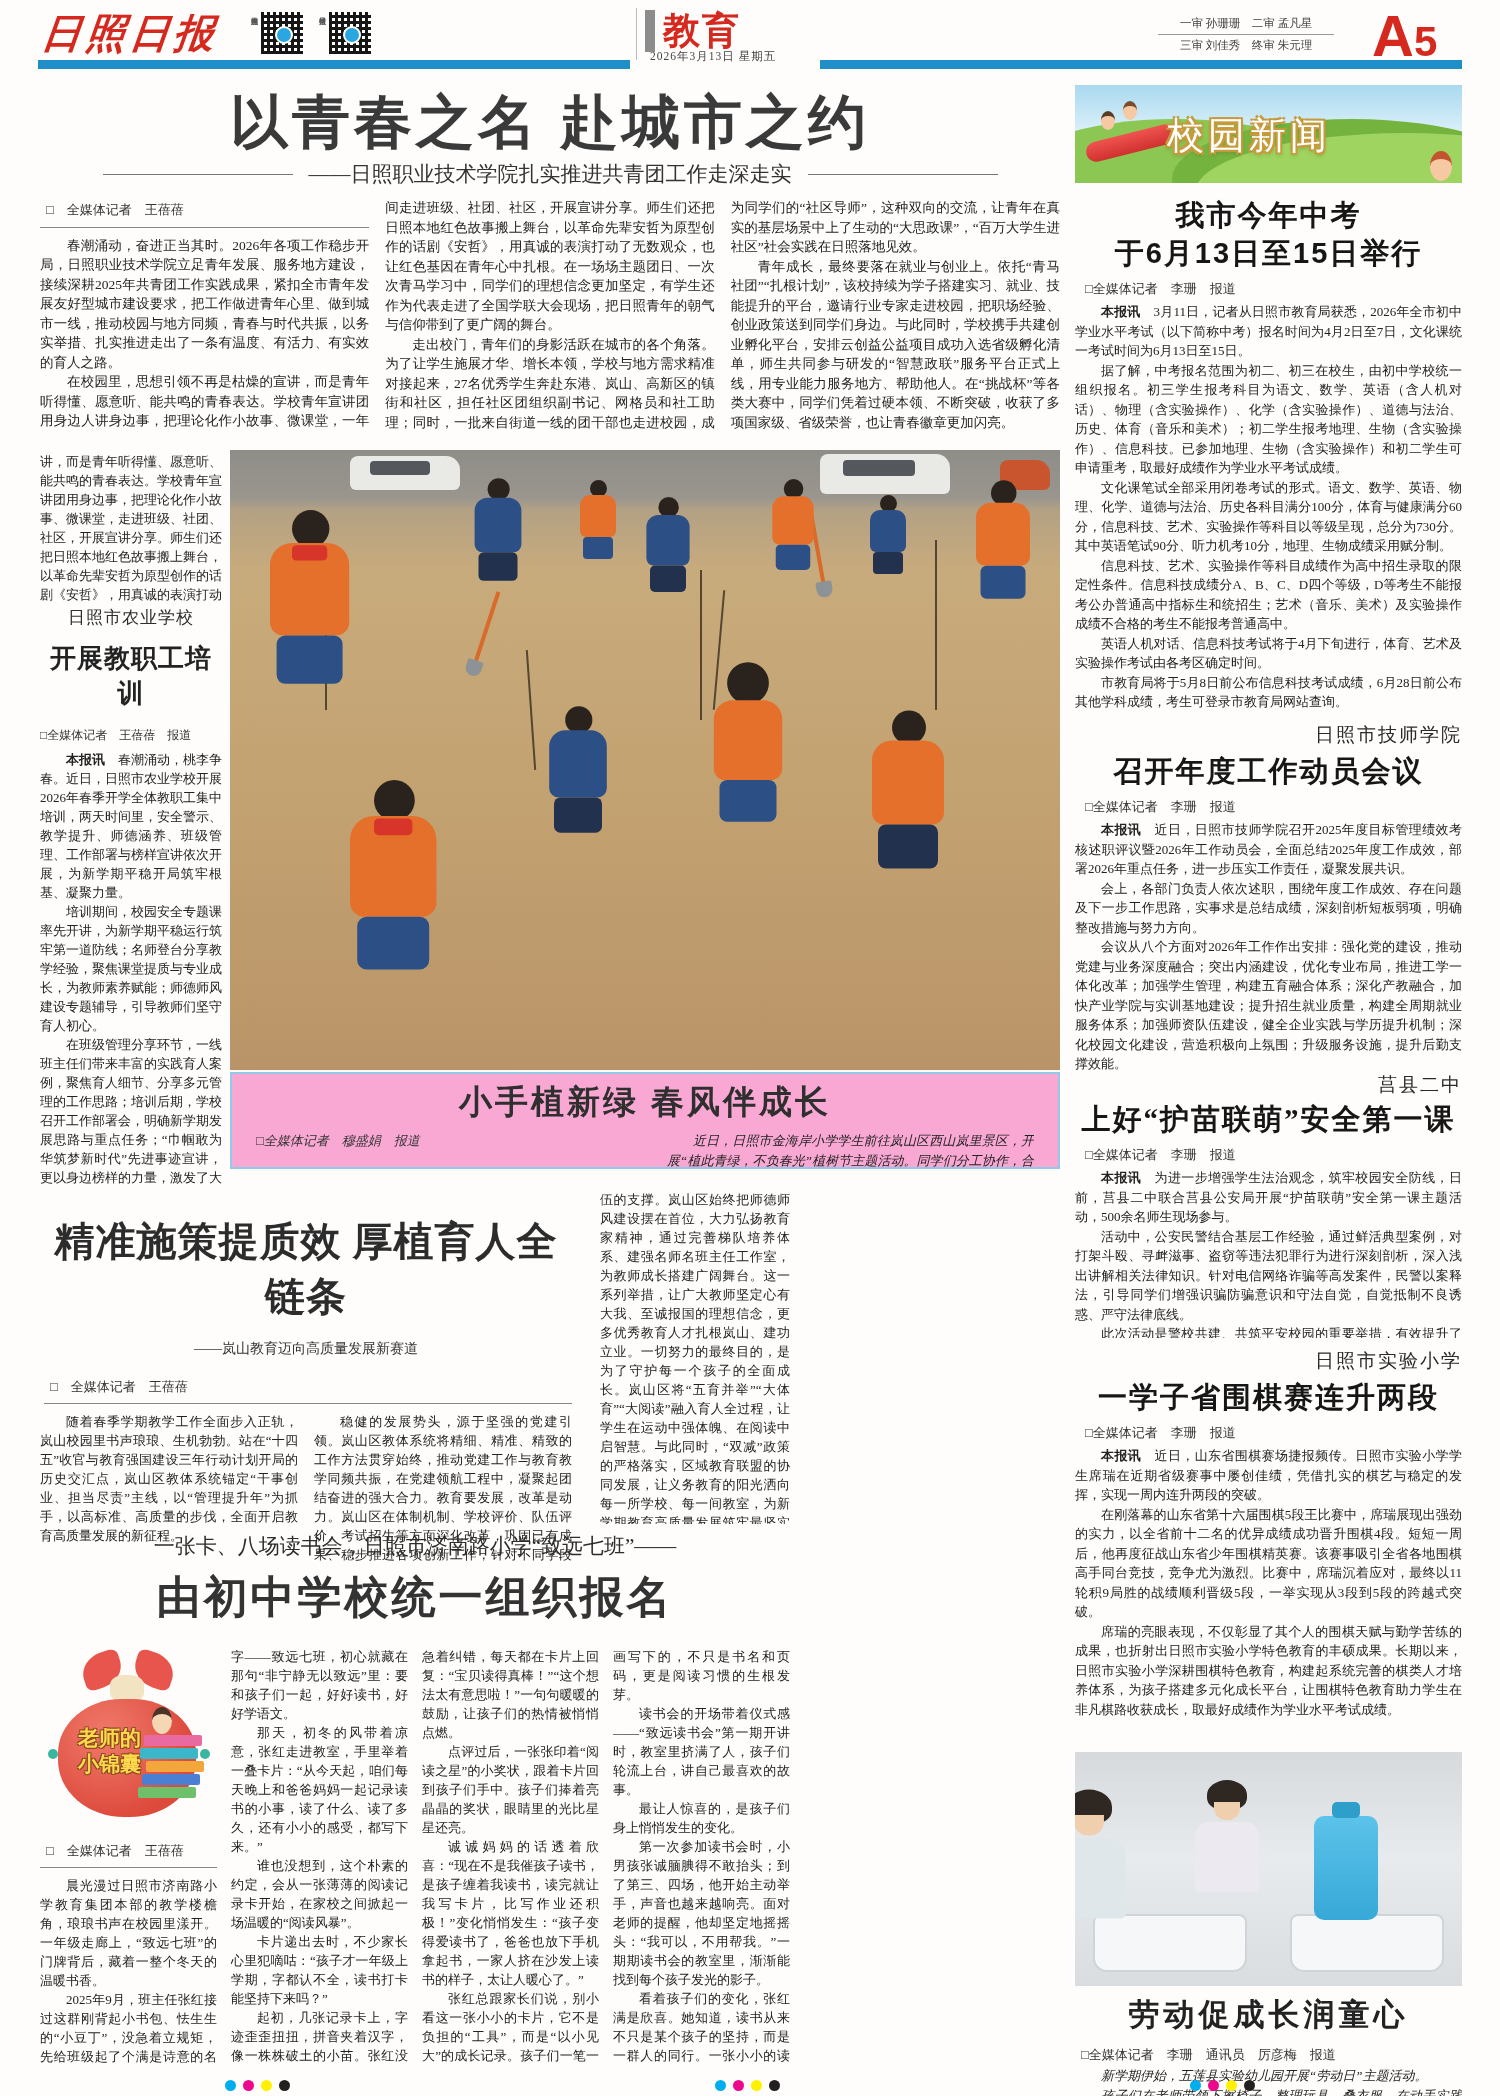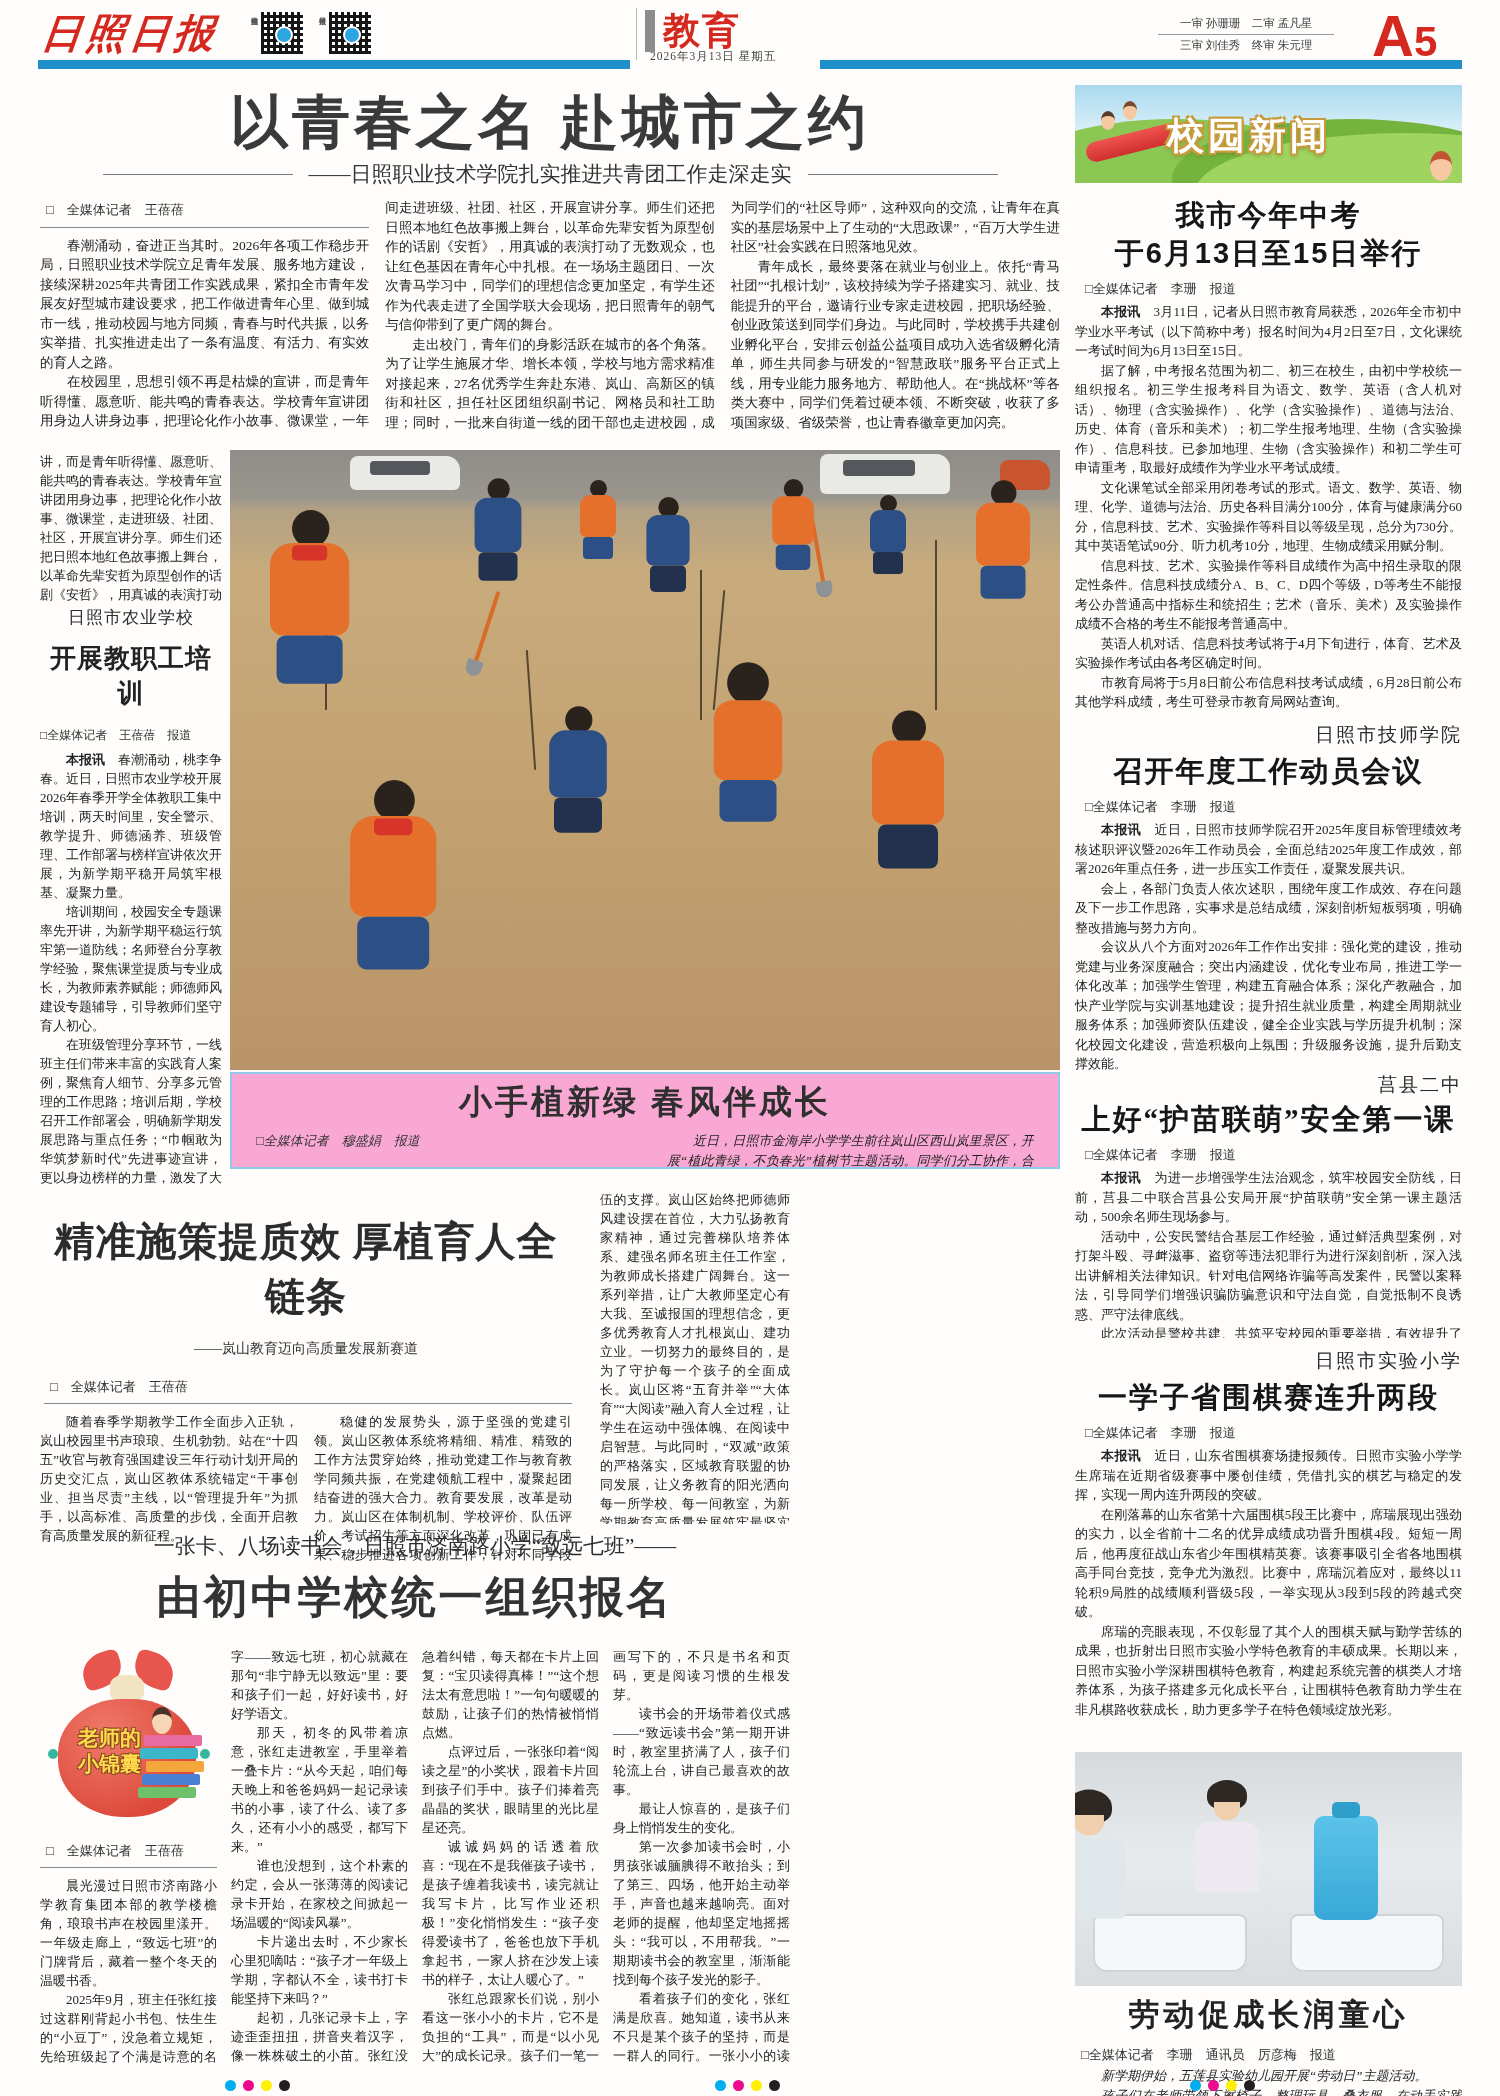--- a/index.html
+++ b/index.html
@@ -106,21 +106,21 @@
       line-height:26px;color:#ffd94d;font-family:"Liberation Sans",sans-serif;
       text-shadow:1px 1px 0 #8a4a1f,-1px 1px 0 #8a4a1f,1px -1px 0 #8a4a1f,-1px -1px 0 #8a4a1f;}
   .pouch .bead{position:absolute;top:102px;width:10px;height:10px;border-radius:50%;background:#3ab6a0;}
   .pouch .girlhead{position:absolute;left:104px;top:60px;width:20px;height:20px;border-radius:50%;background:#f5d6b5;border-top:7px solid #4a3327;}
   .pouch .book{position:absolute;left:96px;height:11px;width:58px;border-radius:2px;}
 
   
   .banner{left:1075px;top:85px;width:387px;height:98px;overflow:hidden;
       background:linear-gradient(180deg,#a9d9ef 0%,#dff2fa 52%,#cdeaf6 60%);}
   .hill{position:absolute;border-radius:50%;}
-  .banner-title{position:absolute;left:92px;top:26px;font-size:37px;font-weight:700;color:#fff;
+  .banner-title{position:absolute;left:92px;top:26px;font-size:37px;font-weight:400;color:#fff;
       font-family:"Liberation Sans",sans-serif;letter-spacing:4px;
       text-shadow:2px 2px 0 #c79a3b,-2px -2px 0 #c79a3b,2px -2px 0 #c79a3b,-2px 2px 0 #c79a3b,0 3px 4px rgba(90,60,10,.4);}
   .pencil{position:absolute;left:10px;top:48px;width:92px;height:20px;background:linear-gradient(#ef5350,#d0312e);
       border-radius:10px;transform:rotate(-14deg);}
   .pencil::after{content:"";position:absolute;right:-14px;top:2px;border-left:16px solid #f3caa0;
       border-top:8px solid transparent;border-bottom:8px solid transparent;}
   .rider{position:absolute;width:14px;height:14px;border-radius:50%;background:#f7c9a3;border-top:5px solid #5a3b28;}
   .kidright{position:absolute;right:10px;bottom:2px;width:22px;height:22px;border-radius:50%;background:#f7c9a3;border-top:8px solid #c2542f;}
 
   .sb{left:1075px;width:387px;}
@@ -402,21 +402,21 @@
       </div>
   </div>
 
   <div class="abs sb" style="top:1348px;">
     <div class="sb-kicker">日照市实验小学</div>
     <div class="sb-headline" style="margin-top:4px;">一学子省围棋赛连升两段</div>
     <div class="sb-byline">□全媒体记者　李珊　报道</div>
     <div class="sb-body" style="height:300px;">
         <p><b>本报讯</b>　近日，山东省围棋赛场捷报频传。日照市实验小学学生席瑞在近期省级赛事中屡创佳绩，凭借扎实的棋艺与稳定的发挥，实现一周内连升两段的突破。</p>
         <p>在刚落幕的山东省第十六届围棋5段王比赛中，席瑞展现出强劲的实力，以全省前十二名的优异成绩成功晋升围棋4段。短短一周后，他再度征战山东省少年围棋精英赛。该赛事吸引全省各地围棋高手同台竞技，竞争尤为激烈。比赛中，席瑞沉着应对，最终以11轮积9局胜的战绩顺利晋级5段，一举实现从3段到5段的跨越式突破。</p>
-        <p>席瑞的亮眼表现，不仅彰显了其个人的围棋天赋与勤学苦练的成果，也折射出日照市实验小学特色教育的丰硕成果。长期以来，日照市实验小学深耕围棋特色教育，构建起系统完善的棋类人才培养体系，为孩子搭建多元化成长平台，让围棋特色教育助力学生在非凡棋路收获成长，助力更多学子在特色领域绽放光彩。</p>
+        <p>席瑞的亮眼表现，不仅彰显了其个人的围棋天赋与勤学苦练的成果，也折射出日照市实验小学特色教育的丰硕成果。长期以来，日照市实验小学深耕围棋特色教育，构建起系统完善的棋类人才培养体系，为孩子搭建多元化成长平台，让围棋特色教育助力学生在非凡棋路收获成长，取最好成绩作为学业水平考试成绩。</p>
       </div>
   </div>
 
   <div class="abs sb-photo">
     <div class="sink" style="left:18px;width:150px;height:54px;"></div>
     <div class="sink" style="right:18px;width:150px;height:54px;"></div>
     <div class="jug"></div>
     <div class="child" style="left:120px;top:28px;">
       <div class="hair"></div>
         <div class="face"></div>

